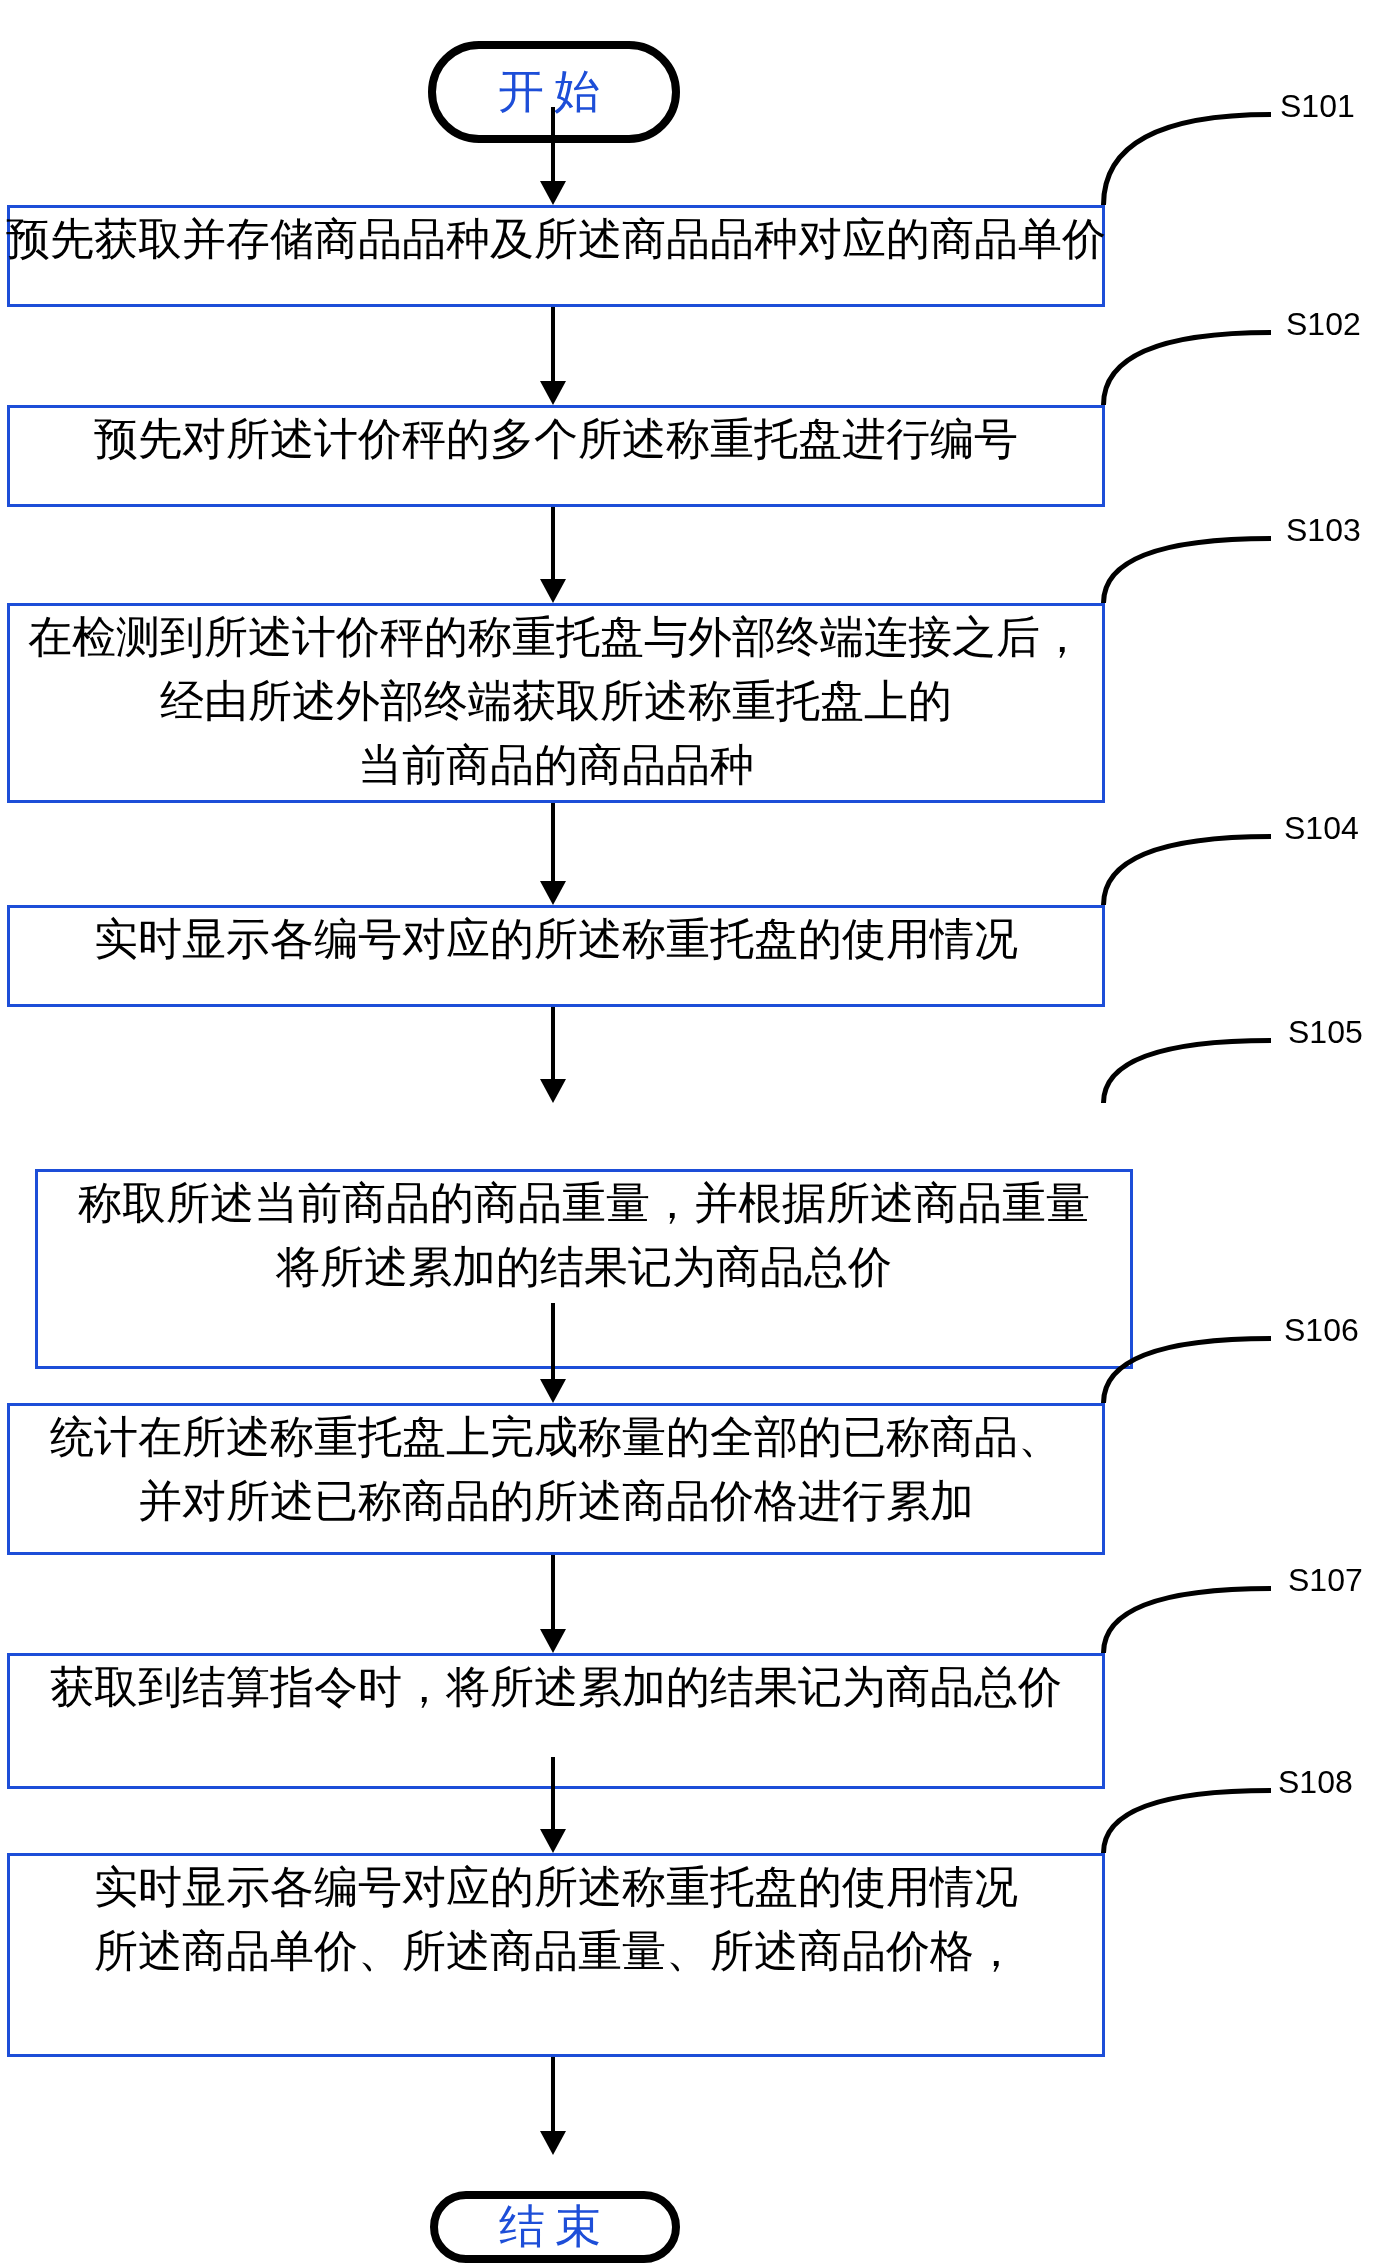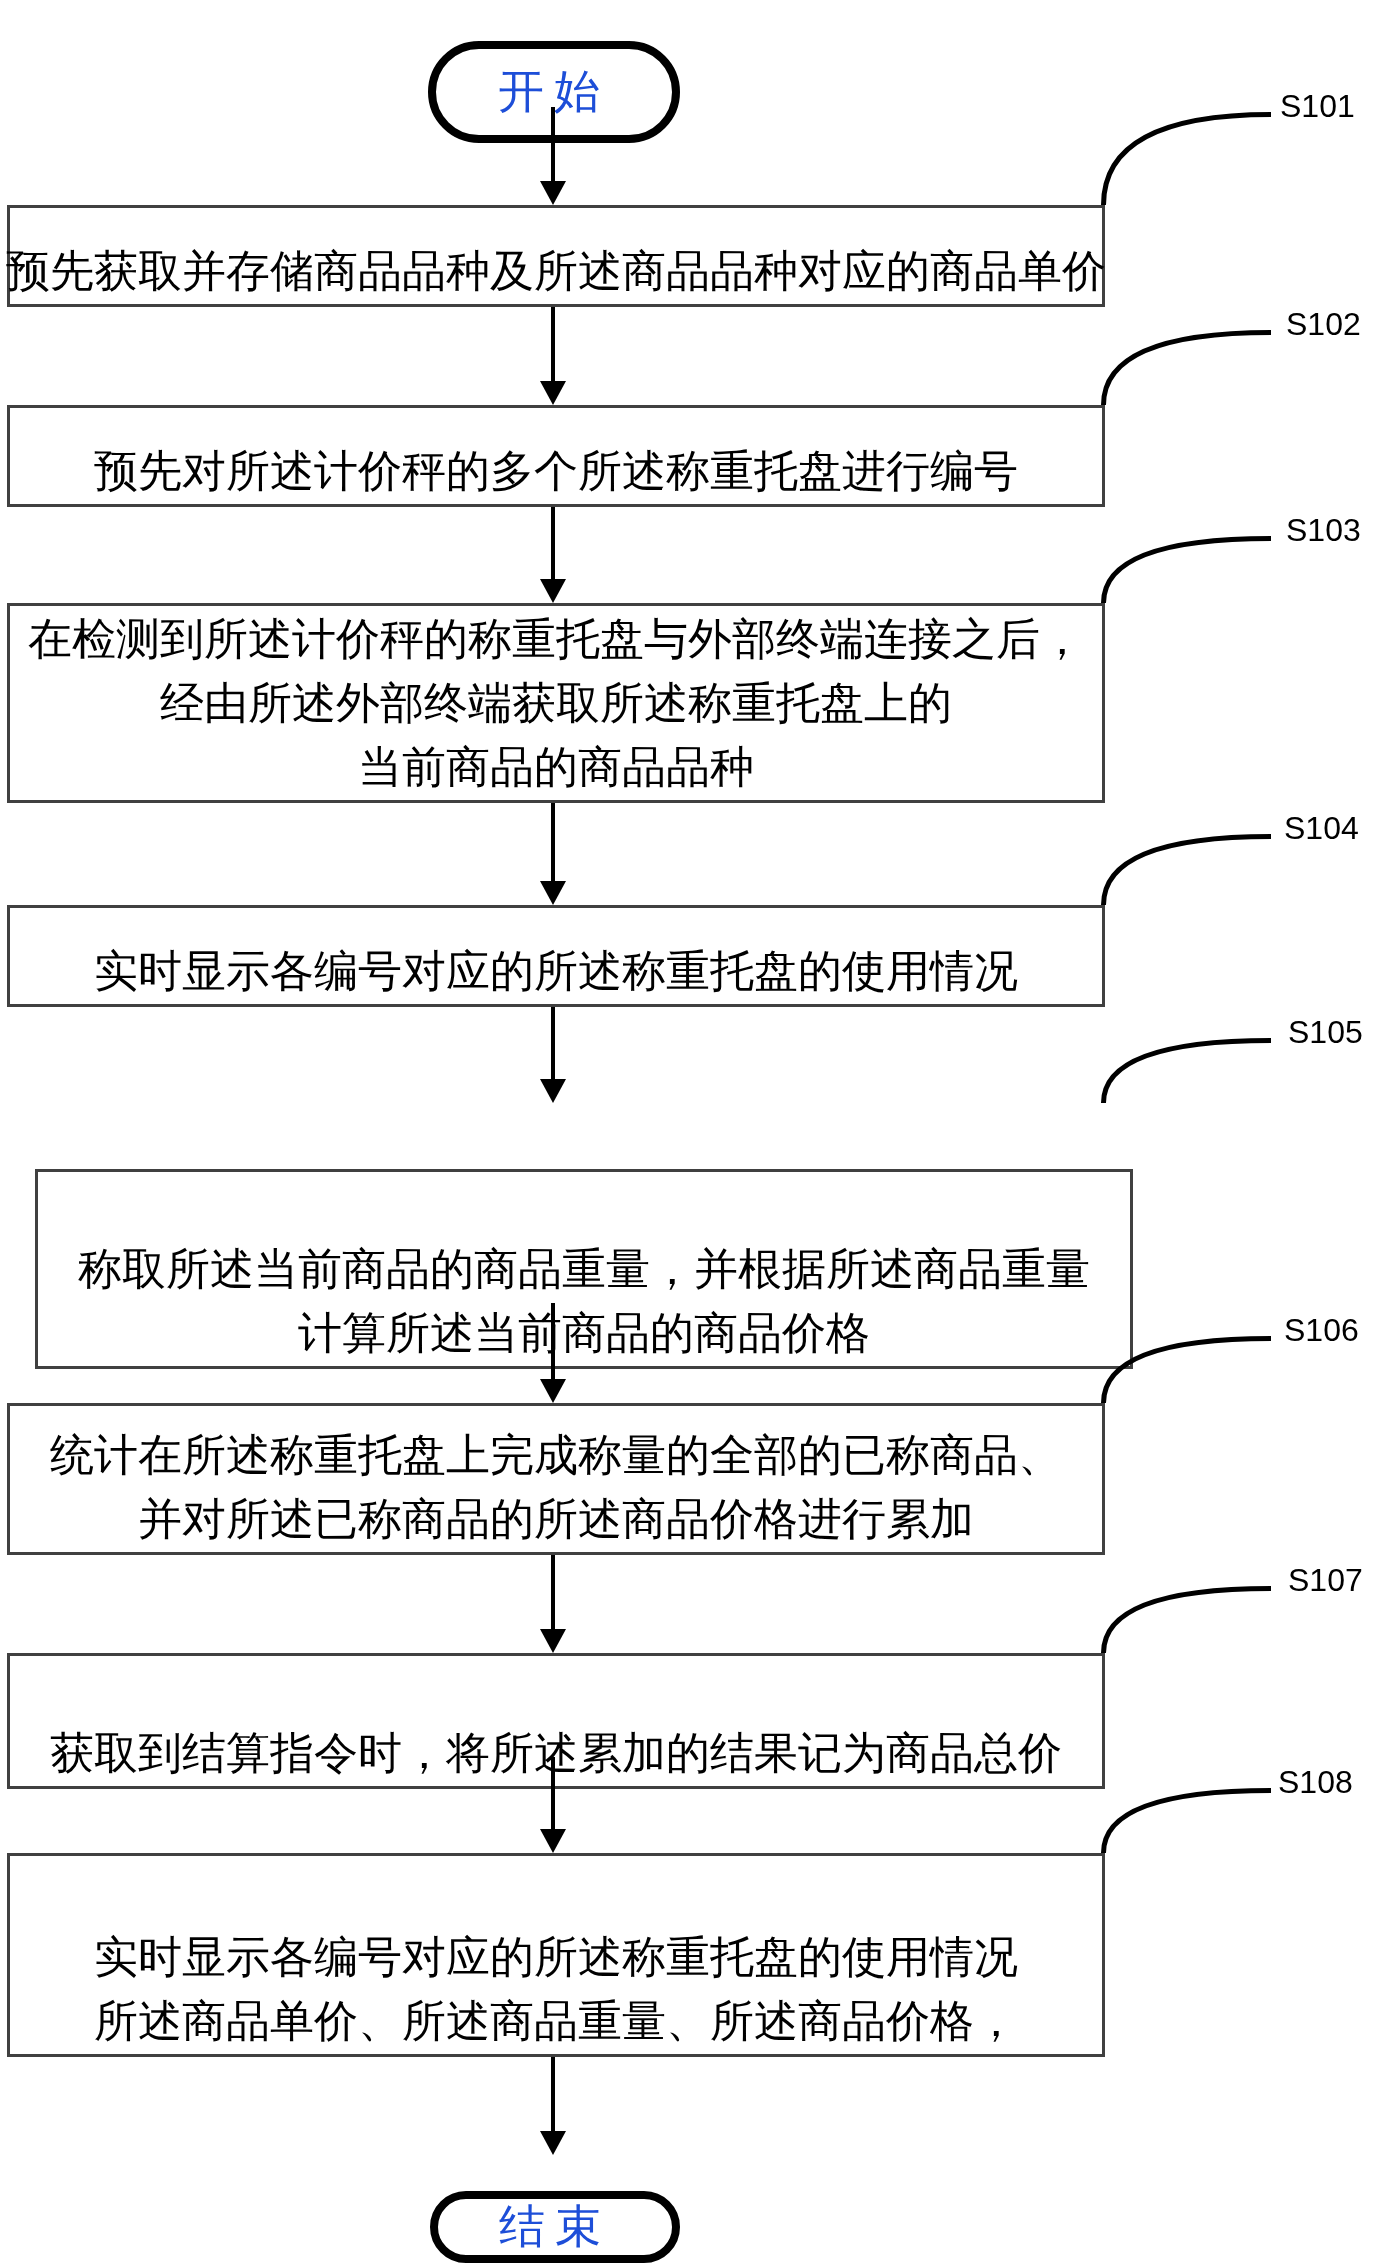--- a/index.html
+++ b/index.html
@@ -22,26 +22,26 @@
     font-size: 46px;
     letter-spacing: 10px;
     color: #1d4ed8;
     background: #fff;
     margin-top: 36px;
   }
   .pbox {
     position: absolute;
     left: 7px;
     width: 1098px;
-    border: 3px solid #404040;
+    border: 3px solid #1d4ed8;
     background: #fff;
     display: flex;
     flex-direction: column;
     align-items: center;
-    justify-content: flex-end;
+    justify-content: flex-start;
     color: #000;
   }
   .pbox .line {
     font-size: 44px;
     line-height: 64px;
     white-space: nowrap;
     text-align: center;
   }
   .arrow-line {
     position: absolute;
@@ -124,21 +124,21 @@
   <svg class="leader" style="top:834px;" width="172" height="71" viewBox="0 0 172 71">
     <path d="M 2.5 71 Q 2.5 2.5 170 2.5" fill="none" stroke="#000" stroke-width="5"></path>
   </svg>
   <div class="step-label" style="left:1284px; top:810px;">S104</div>
 
   <div class="arrow-line" style="top:1007px; height:72px;"></div>
   <div class="arrow-head" style="top:1079px;"></div>
 
   <div class="pbox" style="top:1169px; height:200px;margin-left:28px;">
     <div class="line">称取所述当前商品的商品重量，并根据所述商品重量</div>
-    <div class="line">计算所述当前商品的商品价格</div>
+    <div class="line">将所述累加的结果记为商品总价</div>
   </div>
   <svg class="leader" style="top:1038px;" width="172" height="65" viewBox="0 0 172 65">
     <path d="M 2.5 65 Q 2.5 2.5 170 2.5" fill="none" stroke="#000" stroke-width="5"></path>
   </svg>
   <div class="step-label" style="left:1288px; top:1014px;">S105</div>
 
   <div class="arrow-line" style="top:1303px; height:78px;"></div>
   <div class="arrow-head" style="top:1379px;"></div>
 
   <div class="pbox" style="top:1403px; height:152px;">

